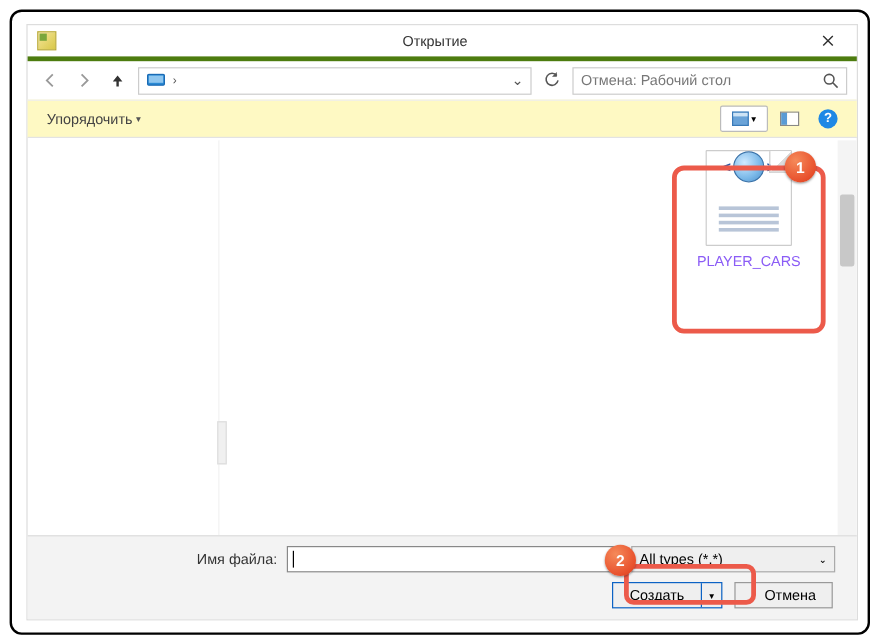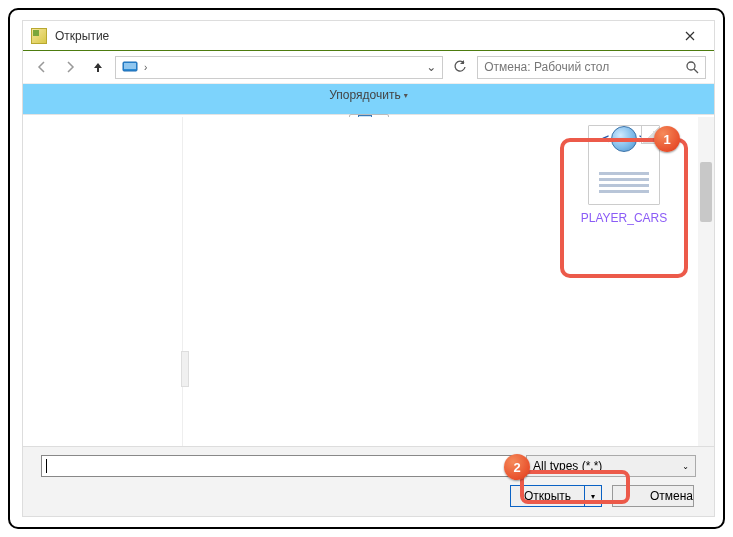--- a/index.html
+++ b/index.html
@@ -1,21 +1,21 @@
 <!DOCTYPE html>
 <html><head>
 <meta charset="utf-8">
 <style>
 * { box-sizing: border-box; margin: 0; padding: 0; font-family: "Segoe UI", Tahoma, sans-serif; font-size: 12px; }
 body { width: 733px; height: 537px; background: #fff; position: relative; }
 .outer { position: absolute; inset: 8px; border: 2px solid #000; border-radius: 10px; overflow: hidden; background: #fff; }
 .dialog { position: absolute; inset: 10px 8px 10px 12px; background: #fff; border: 1px solid #ddd; }
 
 
-.title-bar { height: 30px; display: flex; align-items: center; padding: 0 4px 0 8px; border-bottom: 1px solid #4d7c0f; }
+.title-bar { height: 30px; display: flex; align-items: center; padding: 0 4px 0 8px; border-bottom: 4px solid #4d7c0f; text-align: center; }
 .app-icon { width: 16px; height: 16px; margin-right: 8px; background: linear-gradient(135deg,#f5e59a,#d8c848); border: 1px solid #b8a830; position: relative; }
 .app-icon::after { content:""; position:absolute; top:1px; left:1px; width:6px; height:6px; background:#7aa63c; }
 .title-text { flex: 1; color: #333; }
 .close-btn { width: 40px; height: 28px; display:flex; align-items:center; justify-content:center; cursor:pointer; }
 .close-btn svg { width:10px; height:10px; }
 
 
 .nav-row { height: 32px; display:flex; align-items:center; padding: 0 8px; gap: 6px; }
 .nav-arrow { width: 22px; height: 22px; display:flex; align-items:center; justify-content:center; color:#999; }
 .nav-arrow.enabled { color:#333; }
@@ -23,21 +23,21 @@
 .folder-icon { width:16px; height:12px; margin:0 4px; display:inline-block; }
 .folder-icon svg { width:100%; height:100%; }
 .chev { color:#555; font-size:10px; padding:0 2px;}
 .refresh { width:22px; height:22px; display:flex; align-items:center; justify-content:center; color:#555; }
 .path-drop { width:18px; text-align:center; color:#555;}
 .search-box { flex: 1; height: 23px; border: 1px solid #ccc; display:flex; align-items:center; padding: 0 6px; background:#fff; }
 .search-text { flex:1; color:#777; }
 .search-icon { width:14px; height:14px; color:#555; }
 
 
-.toolbar { height: 32px; background: #7dd3fc; border-top:1px solid #eee; border-bottom:1px solid #e3e3e3; display:flex; align-items:center; padding: 0 10px; gap:4px;flex-direction:column; }
+.toolbar { height: 32px; background: #fef9c3; border-top:1px solid #eee; border-bottom:1px solid #e3e3e3; display:flex; align-items:center; padding: 0 10px; gap:4px; }
 .tool-btn { padding: 4px 6px; color:#444; display:flex; align-items:center; gap:3px; cursor:pointer; }
 .tool-btn .drop { font-size:8px; color:#555;}
 .spacer { flex:1; }
 .icon-btn { width:28px; height:22px; display:flex; align-items:center; justify-content:center; border:1px solid transparent; cursor:pointer; gap:2px;}
 .icon-btn.view { border:1px solid #bbb; background:#fff; border-radius:2px; width:40px;}
 .thumb-icon { width:14px; height:12px; background:#6aa3d8; border:1px solid #3a7ab8; position:relative;}
 .thumb-icon::before{content:"";position:absolute;top:0;left:0;right:0;height:3px;background:#cde3f5;}
 .pane-icon { width:16px; height:12px; border:1px solid #888; display:flex;}
 .pane-icon::before{content:"";width:5px;background:#5a9bd5;}
 .pane-icon::after{content:"";flex:1;background:#fff;}
@@ -66,21 +66,21 @@
 .label { width:190px; text-align:right; color:#333;}
 .fname { flex:1; height:22px; border:1px solid #888; background:#fff; padding:0 4px; position:relative;}
 .cursor { position:absolute; left:4px; top:3px; bottom:3px; width:1px; background:#000;}
 .filter { width:170px; height:22px; border:1px solid #aaa; background:#efefef; display:flex; align-items:center; padding:0 6px; justify-content:space-between;}
 .filter .fdrop{font-size:8px;}
 .row2 { display:flex; justify-content:flex-end; gap:10px; padding-right:2px;}
 .btn { height:22px; border:1px solid #999; background:#efefef; display:flex; align-items:center; cursor:pointer;}
 .btn-open { width:92px; border:1px solid #0b62c4;}
 .btn-open .main-part{flex:1; text-align:center; border-right:1px solid #0b62c4; line-height:20px;}
 .btn-open .drop-part{width:16px; text-align:center; font-size:8px;}
-.btn-cancel { width:82px; justify-content:flex-end;padding-left:24px;}
+.btn-cancel { width:82px; justify-content:flex-start;padding-left:24px;}
 
 
 .annot { position:absolute; border:4px solid #ec5a4a; border-radius:10px; pointer-events:none; z-index:50;}
 .annot1 { top:128px; left:550px; width:128px; height:140px;}
 .annot2 { top:460px; left:510px; width:110px; height:34px; border-radius:8px;}
 .badge { position:absolute; width:26px; height:26px; border-radius:50%; background:radial-gradient(circle at 35% 30%, #f58a5a, #e8502c 70%, #c43818); color:#fff; display:flex; align-items:center; justify-content:center; font-weight:bold; font-size:13px; z-index:60; box-shadow:0 1px 2px rgba(0,0,0,.4);}
 .badge1 { top:116px; left:644px;}
 .badge2 { top:444px; left:494px;}
 
 
@@ -186,31 +186,32 @@
         </div>
       </div>
     </div>
 
     <div class="splitter">
         <div class="grip"></div>
       </div>
 
     <div class="bottom">
       <div class="row1">
+        <div class="label">Имя файла:</div>
         <div class="fname">
           <div class="cursor"></div>
         </div>
         <div class="filter">
           <span>All types (*.*)</span>
           <span class="fdrop">⌄</span>
         </div>
       </div>
       <div class="row2">
         <div class="btn btn-open">
-          <span class="main-part">Открыть</span>
+          <span class="main-part">Создать</span>
           <span class="drop-part">▾</span>
         </div>
         <div class="btn btn-cancel">
           <span>Отмена</span>
         </div>
       </div>
     </div>
 
   </div>
 

